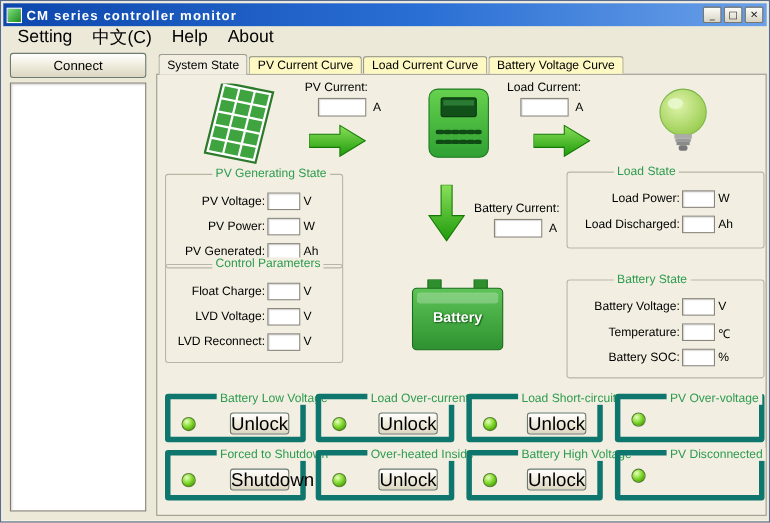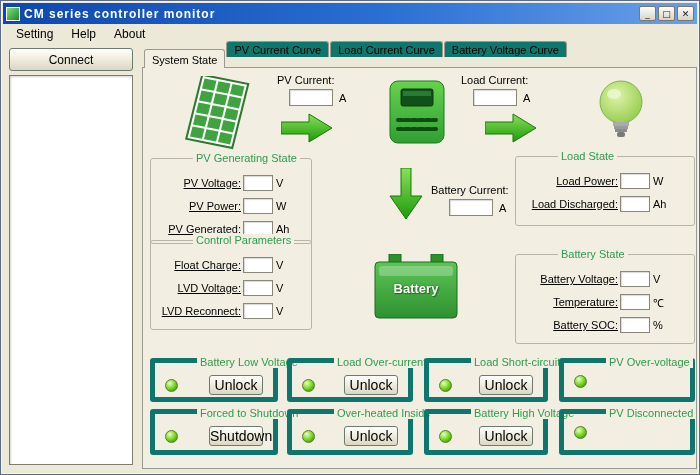--- a/index.html
+++ b/index.html
@@ -18,47 +18,47 @@
     display:flex;align-items:center;padding:0 3px;color:#fff;}
   .app-icon{width:14px;height:14px;margin-right:4px;border:1px solid #fff;
     background:linear-gradient(135deg,#7fe07f,#1d8a1d);display:inline-block;}
   .title-text{font-weight:bold;font-size:12px;letter-spacing:1px;flex:1;white-space:nowrap;overflow:hidden;}
   .tb-btns{display:flex;gap:2px;}
   .tb-btn{width:17px;height:15px;font-size:9px;line-height:12px;text-align:center;
     background:linear-gradient(#fdfcf8,#d8d4c4);border:1px solid #7b776b;border-radius:2px;
     color:#222;padding:0;cursor:pointer;font-family:"DejaVu Sans",sans-serif;}
   
   .menubar{position:absolute;left:2px;top:23px;right:2px;height:20px;display:flex;align-items:center;padding-left:4px;background:var(--winbg);}
-  .menu-item{padding:3px 9px;font-size:12px;cursor:default;}
+  .menu-item{padding:3px 9px;font-size:16px;cursor:default;}
   
   .btn{background:linear-gradient(#ffffff,#f1eee0 45%,#dcd6c2);border:1px solid #6b7b70;
-    border-radius:3px;font-size:14px;font-family:"Liberation Sans",sans-serif;cursor:pointer;}
+    border-radius:3px;font-size:17px;font-family:"Liberation Sans",sans-serif;cursor:pointer;}
   .connect{position:absolute;left:8px;top:47px;width:124px;height:23px;font-size:12px;}
   .btn.small{width:54px;height:20px;}
   
   .listbox{position:absolute;left:8px;top:74px;width:124px;height:390px;background:#fff;
     border:1px solid #7f7b6f;box-shadow:inset 1px 1px 2px rgba(0,0,0,.18);}
   
   .tabs{position:absolute;left:142px;top:48px;height:19px;display:flex;align-items:flex-end;z-index:3;text-align:center;}
-  .tab{height:16px;background:#0f766e;border:1px solid var(--bordergray);border-bottom:none;
-    border-radius:3px 3px 0 0;padding:2px 7px 0;margin-left:1px;margin-bottom:11px;font-size:11px;cursor:pointer;white-space:nowrap;}
+  .tab{height:16px;background:#fef9c3;border:1px solid var(--bordergray);border-bottom:none;
+    border-radius:3px 3px 0 0;padding:2px 7px 0;margin-left:1px;margin-bottom:1px;font-size:11px;cursor:pointer;white-space:nowrap;}
   .tab.active{height:19px;background:var(--panelbg);padding-top:4px;margin-bottom:0;z-index:4;position:relative;}
   
   .panel{position:absolute;left:141px;top:66px;width:555px;height:402px;background:var(--panelbg);
     border:1px solid var(--bordergray);z-index:2;}
   .abs{position:absolute;}
   .lab{position:absolute;font-size:11px;white-space:nowrap;}
   .tbox{position:absolute;width:44px;height:17px;background:#fff;border:1px solid #8a867a;
     box-shadow:inset 1px 1px 1px rgba(0,0,0,.15);font-size:11px;padding:0 2px;}
   
   .groupbox{position:absolute;border:1px solid #b9b5a5;border-radius:3px;padding:16px 6px 4px 6px;}
   .gb-title{position:absolute;top:-7px;left:7px;background:var(--panelbg);padding:0 3px;
     color:var(--green);font-size:11px;white-space:nowrap;margin-left:35px;}
   .frow{display:flex;align-items:center;margin-bottom:7px;}
-  .flabel{text-align:right;margin-right:2px;white-space:nowrap;text-decoration:underline;}
+  .flabel{text-align:right;margin-right:2px;white-space:nowrap;}
   .w84{width:84px;} .w96{width:96px;}
   .fbox{position:static;width:30px;height:16px;background:#fff;border:1px solid #8a867a;
     box-shadow:inset 1px 1px 1px rgba(0,0,0,.15);font-size:11px;padding:0 2px;}
   .funit{margin-left:3px;white-space:nowrap;}
   
   .alarm{position:absolute;border:5px solid #0f766e;border-radius:3px;height:44px;}
   .arow{display:flex;align-items:center;margin-top:12px;padding:0 10px;}
   .led{width:13px;height:13px;border-radius:50%;border:1px solid #567d2e;display:inline-block;
     background:radial-gradient(circle at 35% 30%,#e8ffc0,#8ee03a 40%,#4fae0a 75%,#3a8a05);}
   .arow .btn{margin-left:auto;}
@@ -96,20 +96,21 @@
     <span class="title-text">CM series controller monitor</span>
     <span class="tb-btns">
       <button class="tb-btn">_</button>
       <button class="tb-btn">□</button>
       <button class="tb-btn">✕</button>
     </span>
   </div>
 
   <div class="menubar">
     <span class="menu-item">Setting</span>
+    <span class="menu-item">中文(C)</span>
     <span class="menu-item">Help</span>
     <span class="menu-item">About</span>
   </div>
 
   <button class="btn connect">Connect</button>
   <div class="listbox"></div>
 
   <div class="tabs">
     <div class="tab active">System State</div>
     <div class="tab">PV Current Curve</div>

